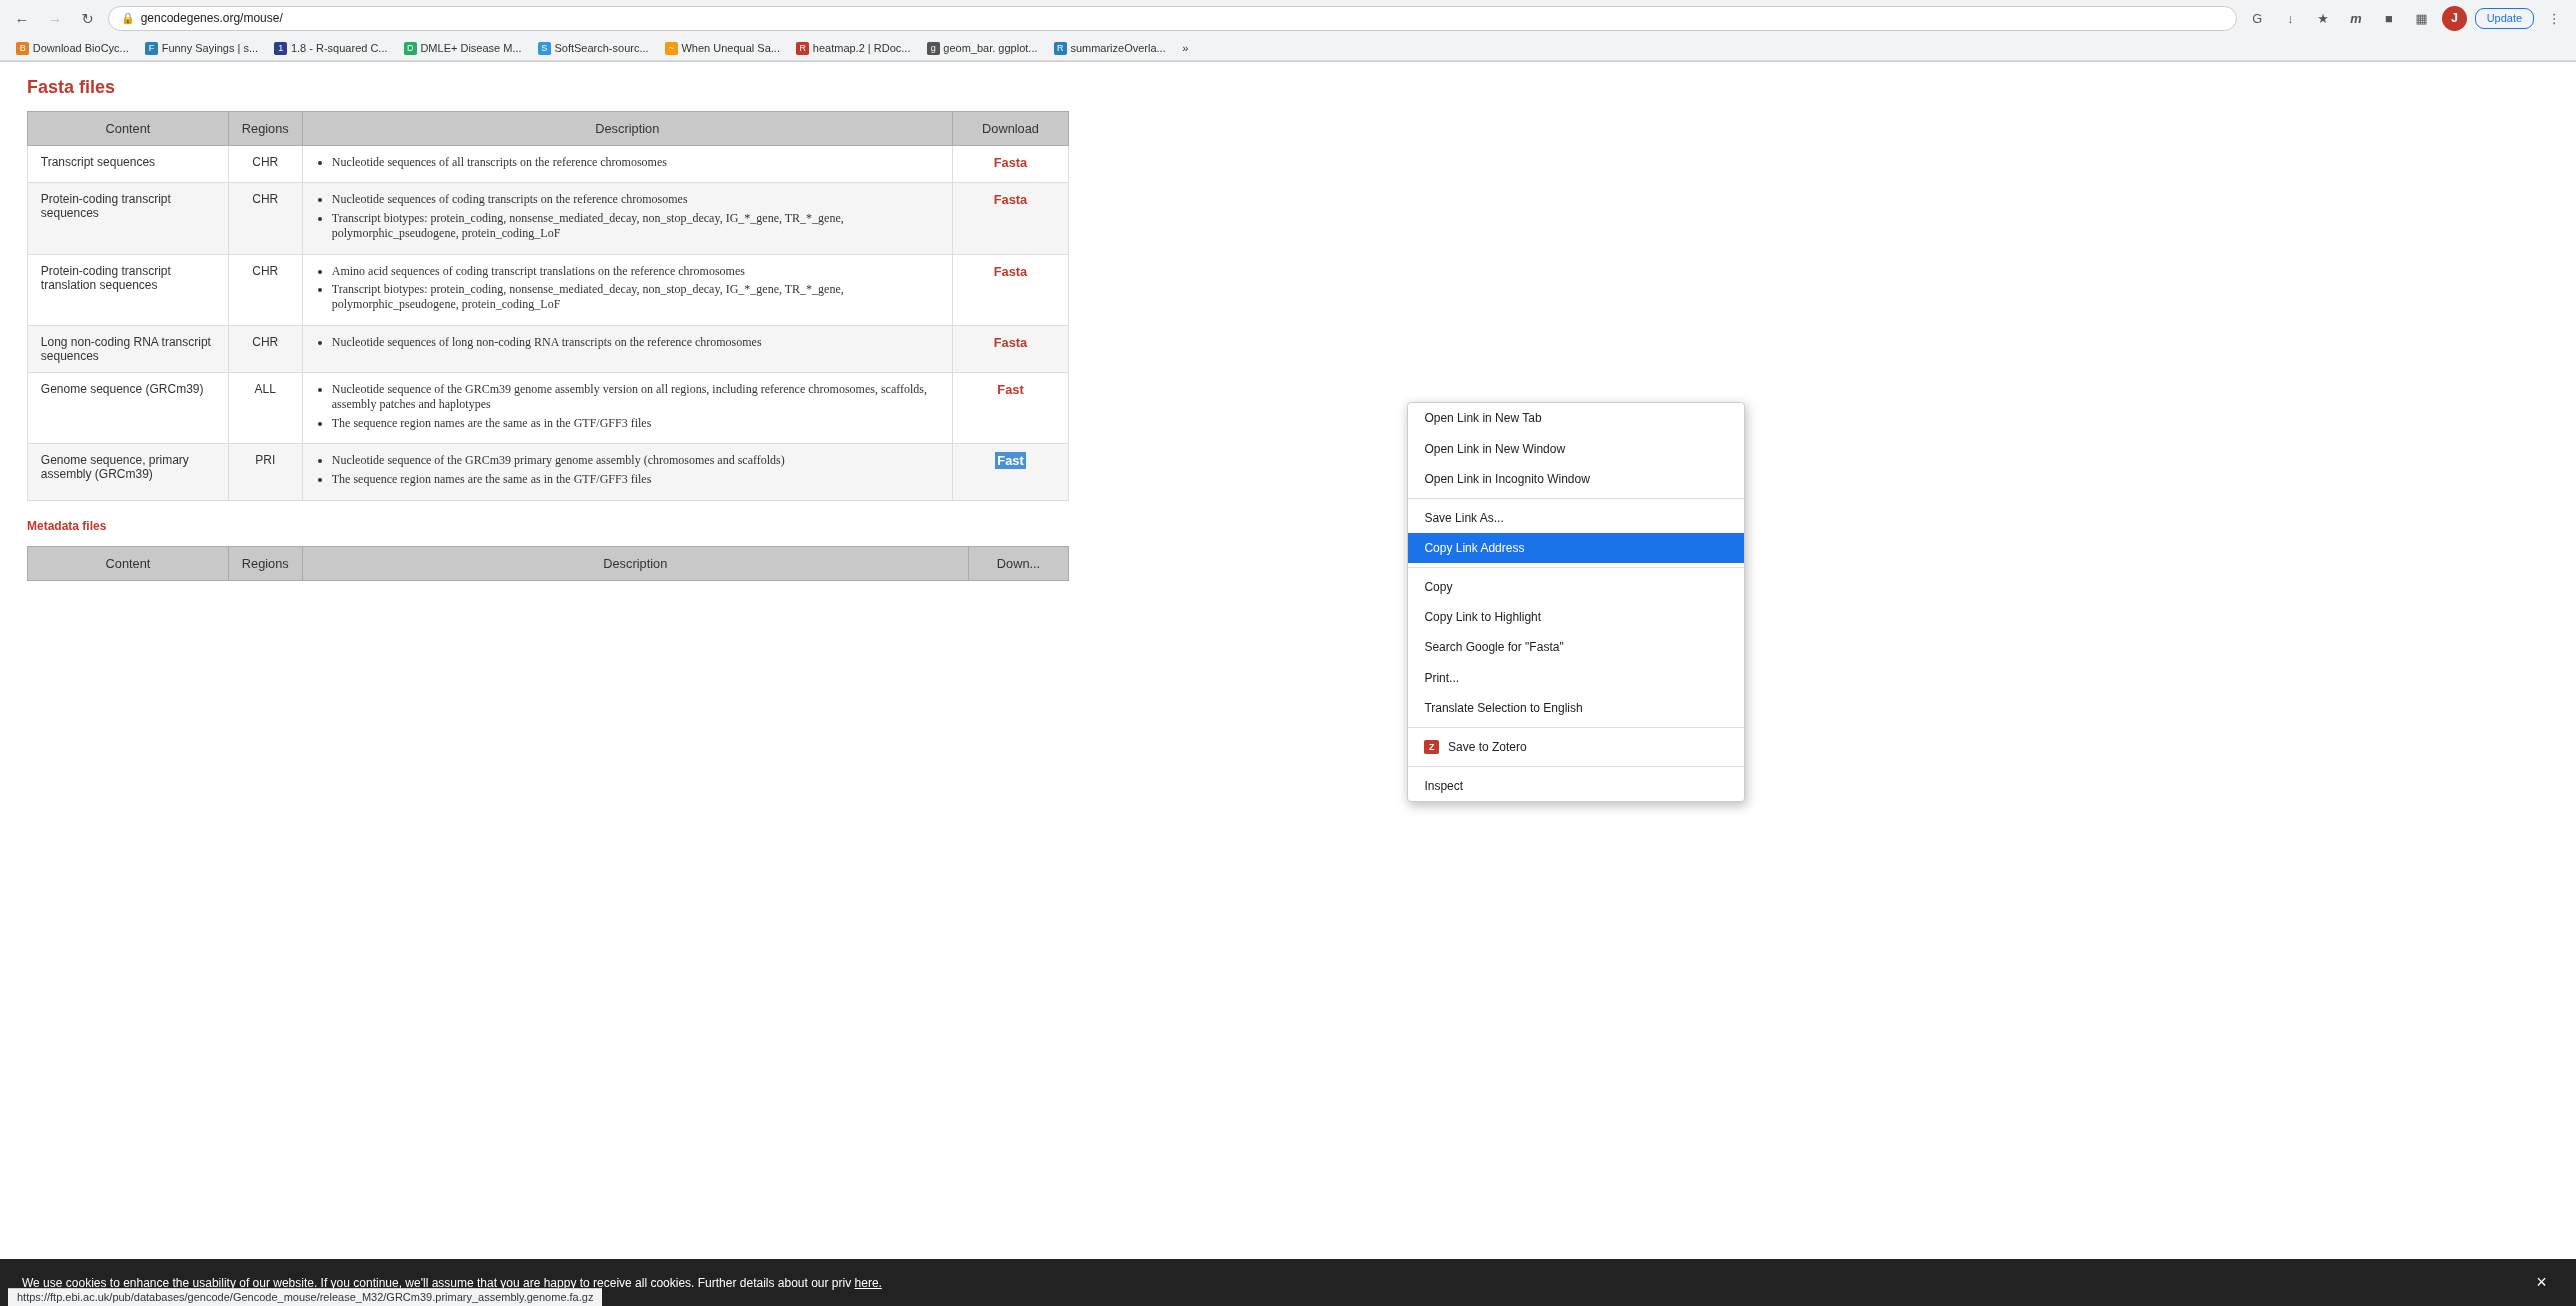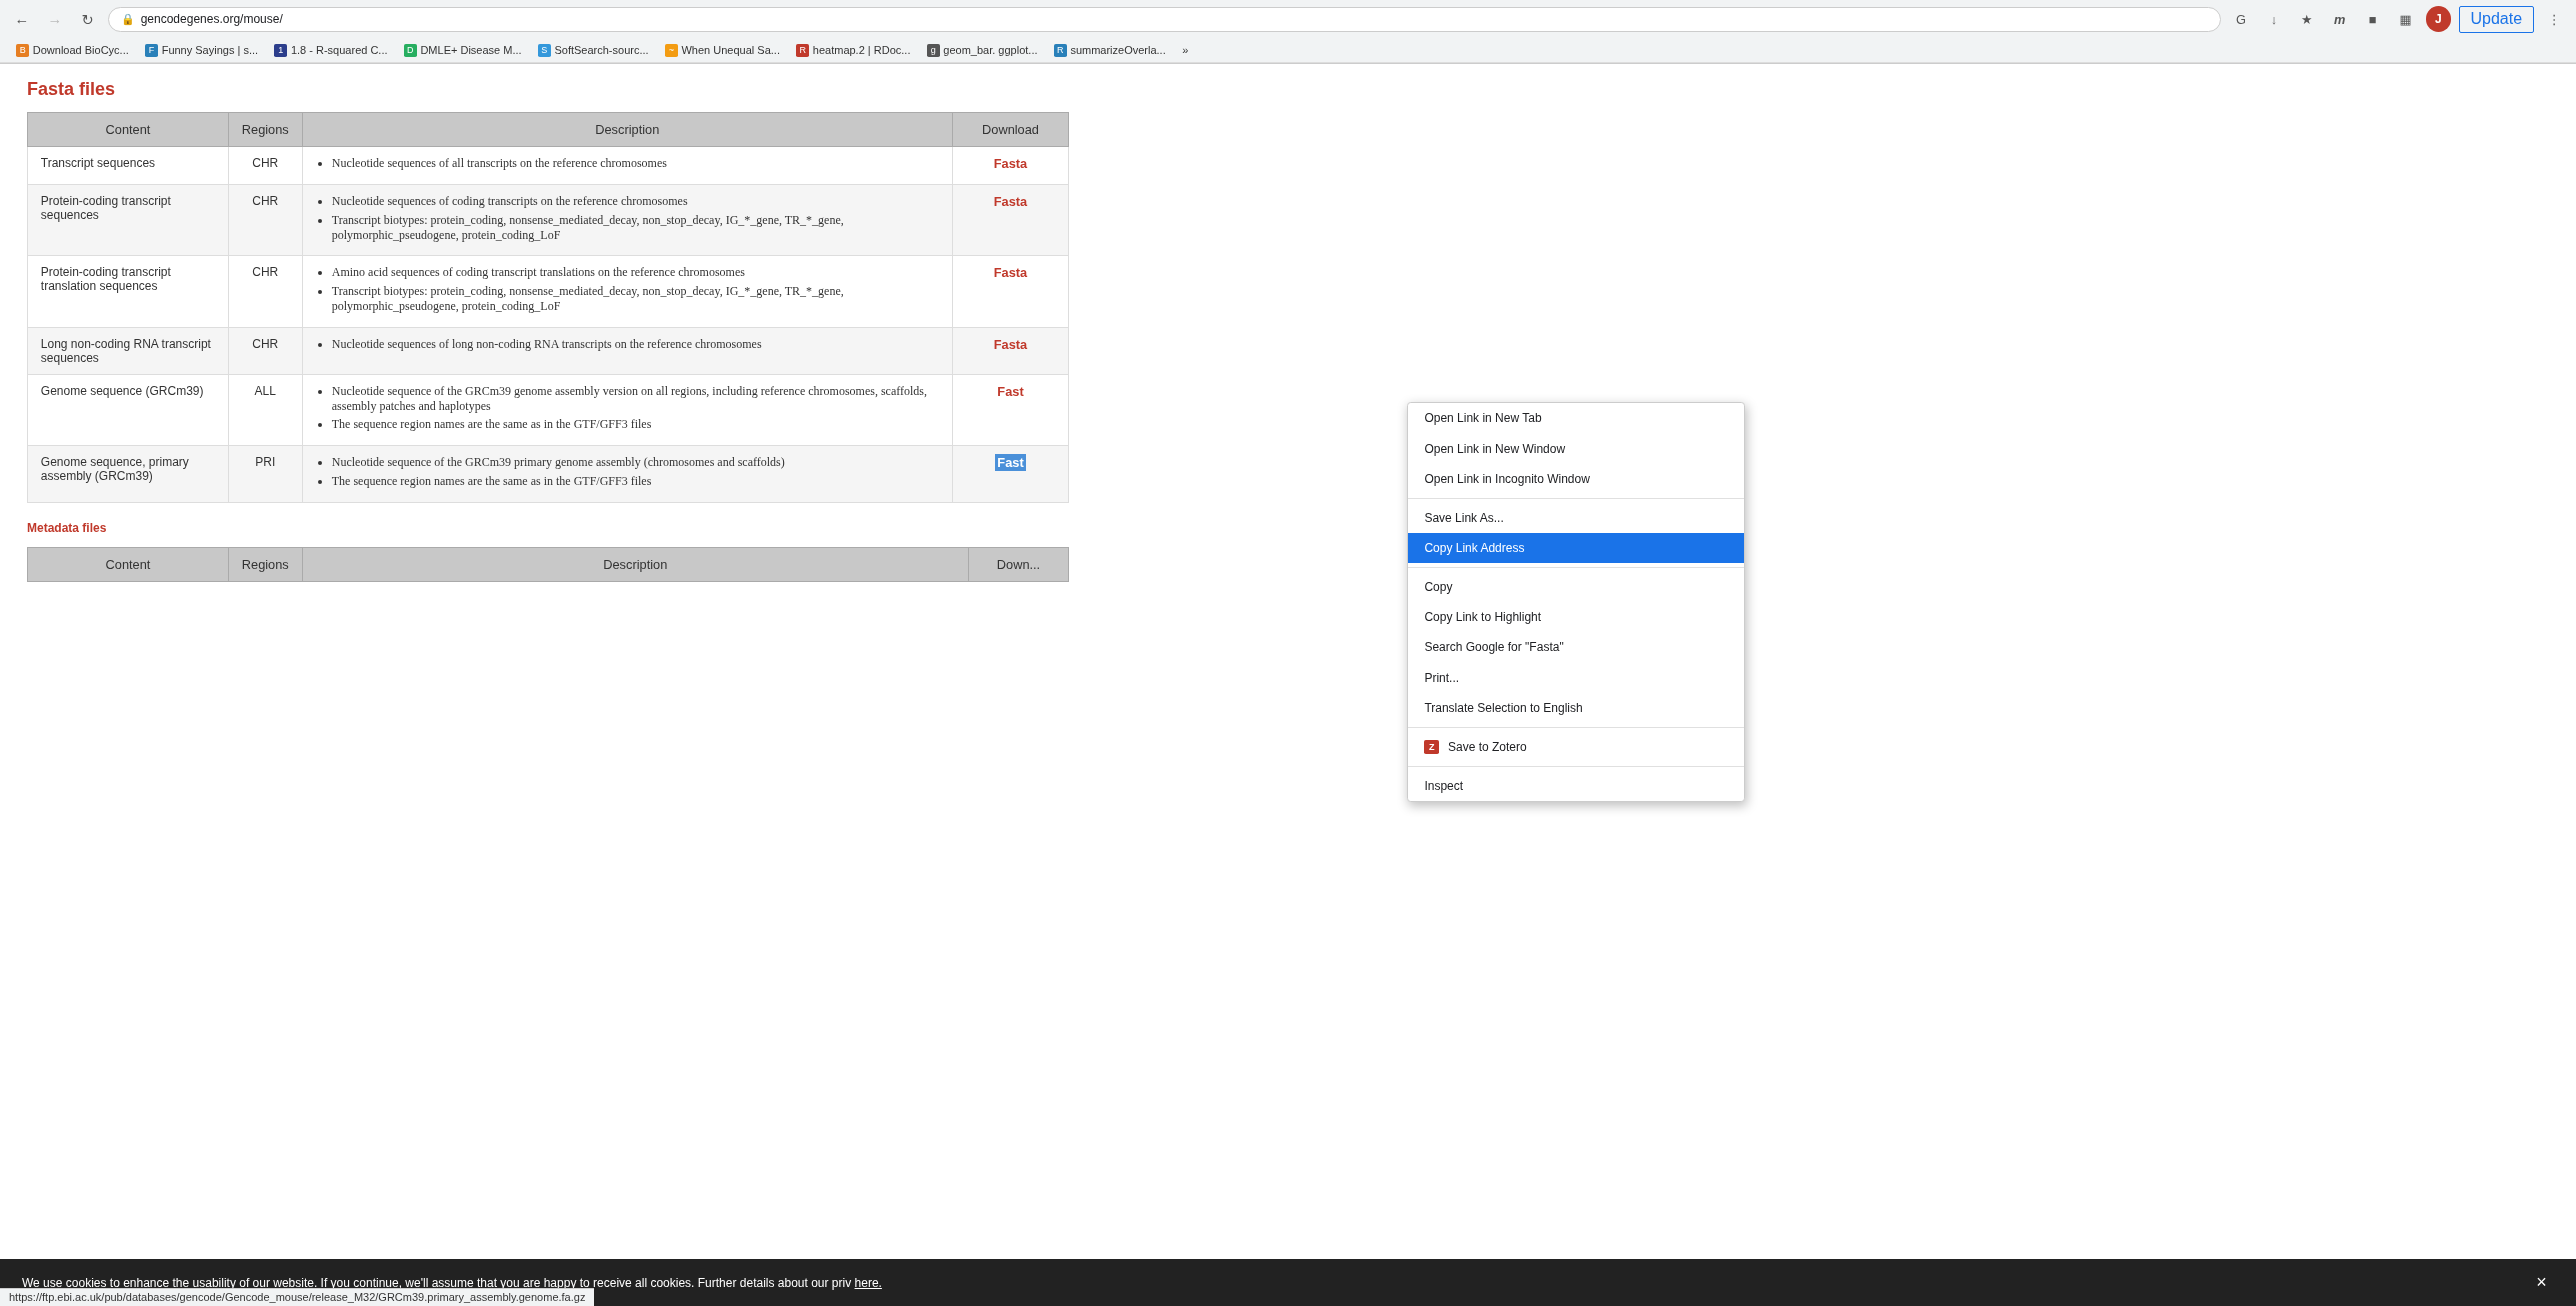--- a/index.html
+++ b/index.html
@@ -65,25 +65,25 @@
       border-radius: 50%;
       background: #c0392b;
       color: #fff;
       font-weight: bold;
       font-size: 12px;
       display: flex; align-items: center; justify-content: center;
       border: none; cursor: pointer;
     }
     .update-btn {
       border: 0.9px solid #1a73e8;
-      border-radius: 2px;
+      border-radius: 9px;
       padding: 3.7px 11px;
       background: transparent;
       color: #1a73e8;
-      font-size: 16px;
+      font-size: 11px;
       cursor: pointer;
     }
 
     
     .bookmarks-bar {
       display: flex;
       align-items: center;
       padding: 2.7px 9px;
       background: #f1f3f4;
       border-bottom: 0.9px solid #ddd;
@@ -250,21 +250,21 @@
       color: #fff;
       font-size: 18px;
       cursor: pointer;
       padding: 0 7.3px;
     }
 
     
     .status-bar {
       position: fixed;
       bottom: 0;
-      left: 0;
+      left: 8px;
       background: #f1f3f4;
       border-top: 0.9px solid #ccc;
       padding: 2.7px 9px;
       font-size: 11px;
       color: #333;
       z-index: 950;
     }
 
     
     .metadata-title {

